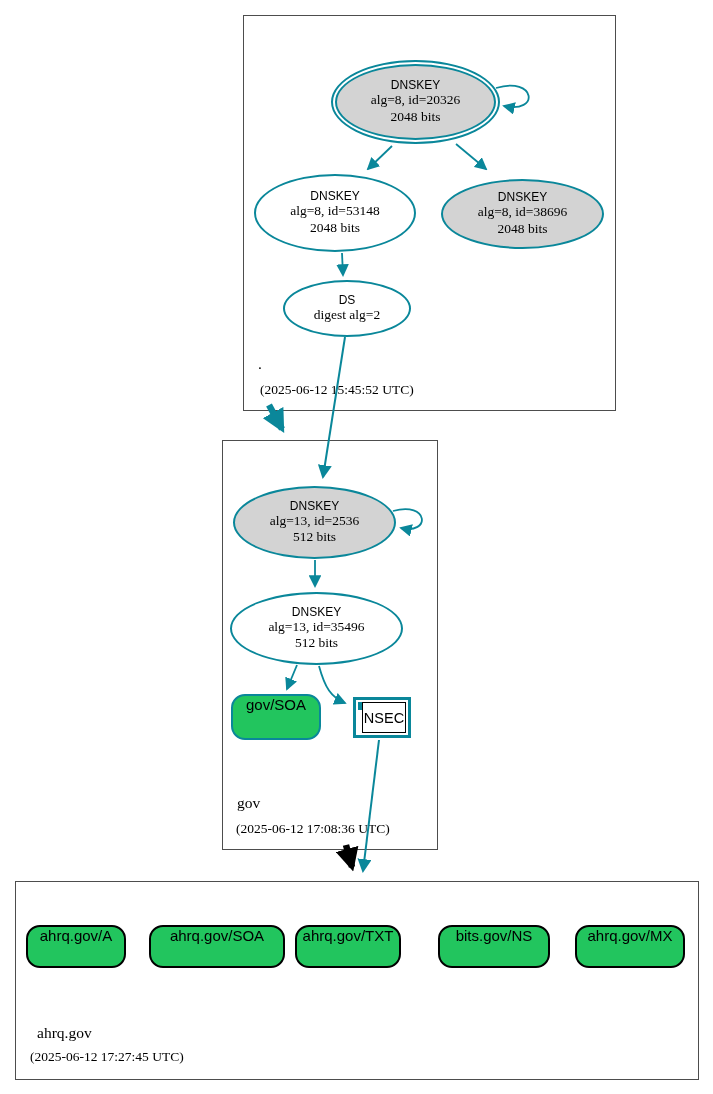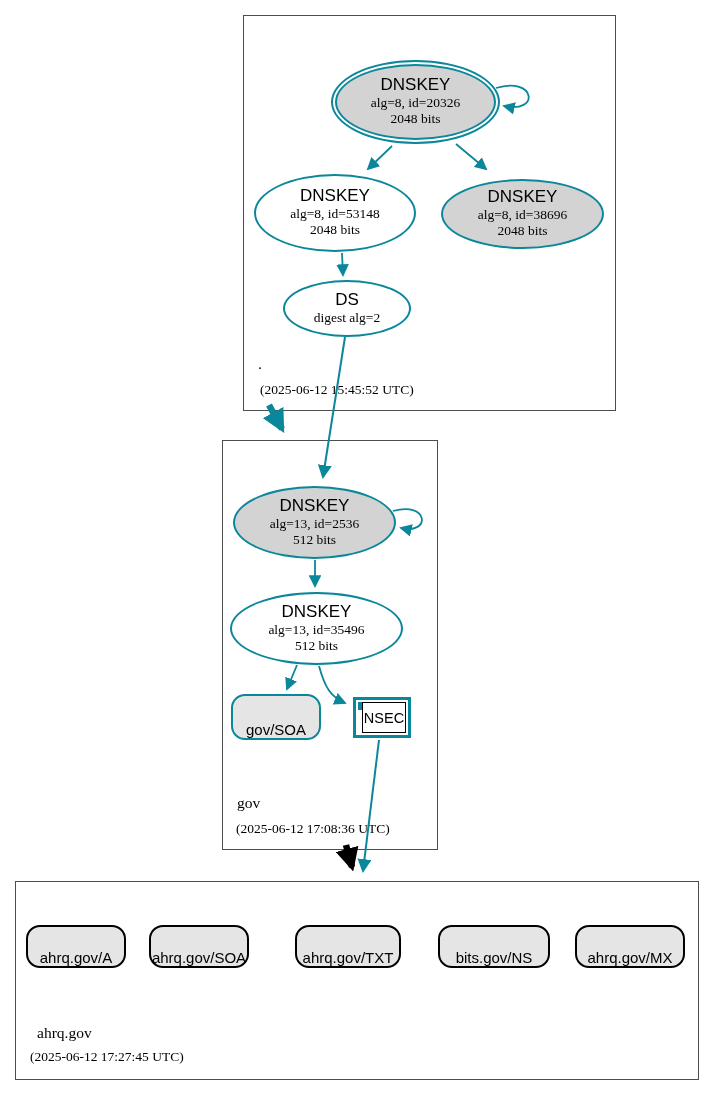--- a/index.html
+++ b/index.html
@@ -70,37 +70,37 @@
     background: #d3d3d3;
     display: flex;
     flex-direction: column;
     align-items: center;
     justify-content: center;
     text-align: center;
     box-sizing: border-box;
   }
   .node-title {
     font-family: "Liberation Sans", sans-serif;
-    font-size: 17px;
+    font-size: 12px;
     color: #000;
     line-height: 1.1;
   }
   .node-detail {
     font-family: "Liberation Serif", serif;
     font-size: 13.5px;
     color: #000;
     line-height: 1.2;
   }
   .rrset {
     position: absolute;
     border: 2px solid #000;
     border-radius: 14px;
-    background: #e5e5e5;
-    display: flex;
-    align-items: flex-end;
+    background: #22c55e;
+    display: flex;
+    align-items: flex-start;
     justify-content: center;
     font-size: 15px;
     color: #000;
     z-index: 4;
     box-sizing: border-box;
     white-space: nowrap;
   }
   .rrset.teal { border-color: #0a879a; }
   .nsec-node {
     position: absolute;
@@ -216,21 +216,21 @@
     <div class="nsec-header"></div>
     <div class="nsec-label">NSEC</div>
   </div>
 
   <div class="zone-name" style="left:237px; top:794px;">gov</div>
   <div class="zone-ts" style="left:236px; top:821px;">(2025-06-12 17:08:36 UTC)</div>
 
   <div class="rrset" style="left:26px; top:925px; width:100px; height:43px;">
     <span>ahrq.gov/A</span>
   </div>
-  <div class="rrset" style="left:149px; top:925px; width:100px; height:43px;">
+  <div class="rrset" style="left:149px; top:925px; width:136px; height:43px;">
     <span>ahrq.gov/SOA</span>
   </div>
   <div class="rrset" style="left:295px; top:925px; width:106px; height:43px;">
     <span>ahrq.gov/TXT</span>
   </div>
   <div class="rrset" style="left:438px; top:925px; width:112px; height:43px;">
     <span>bits.gov/NS</span>
   </div>
   <div class="rrset" style="left:575px; top:925px; width:110px; height:43px;">
     <span>ahrq.gov/MX</span>

